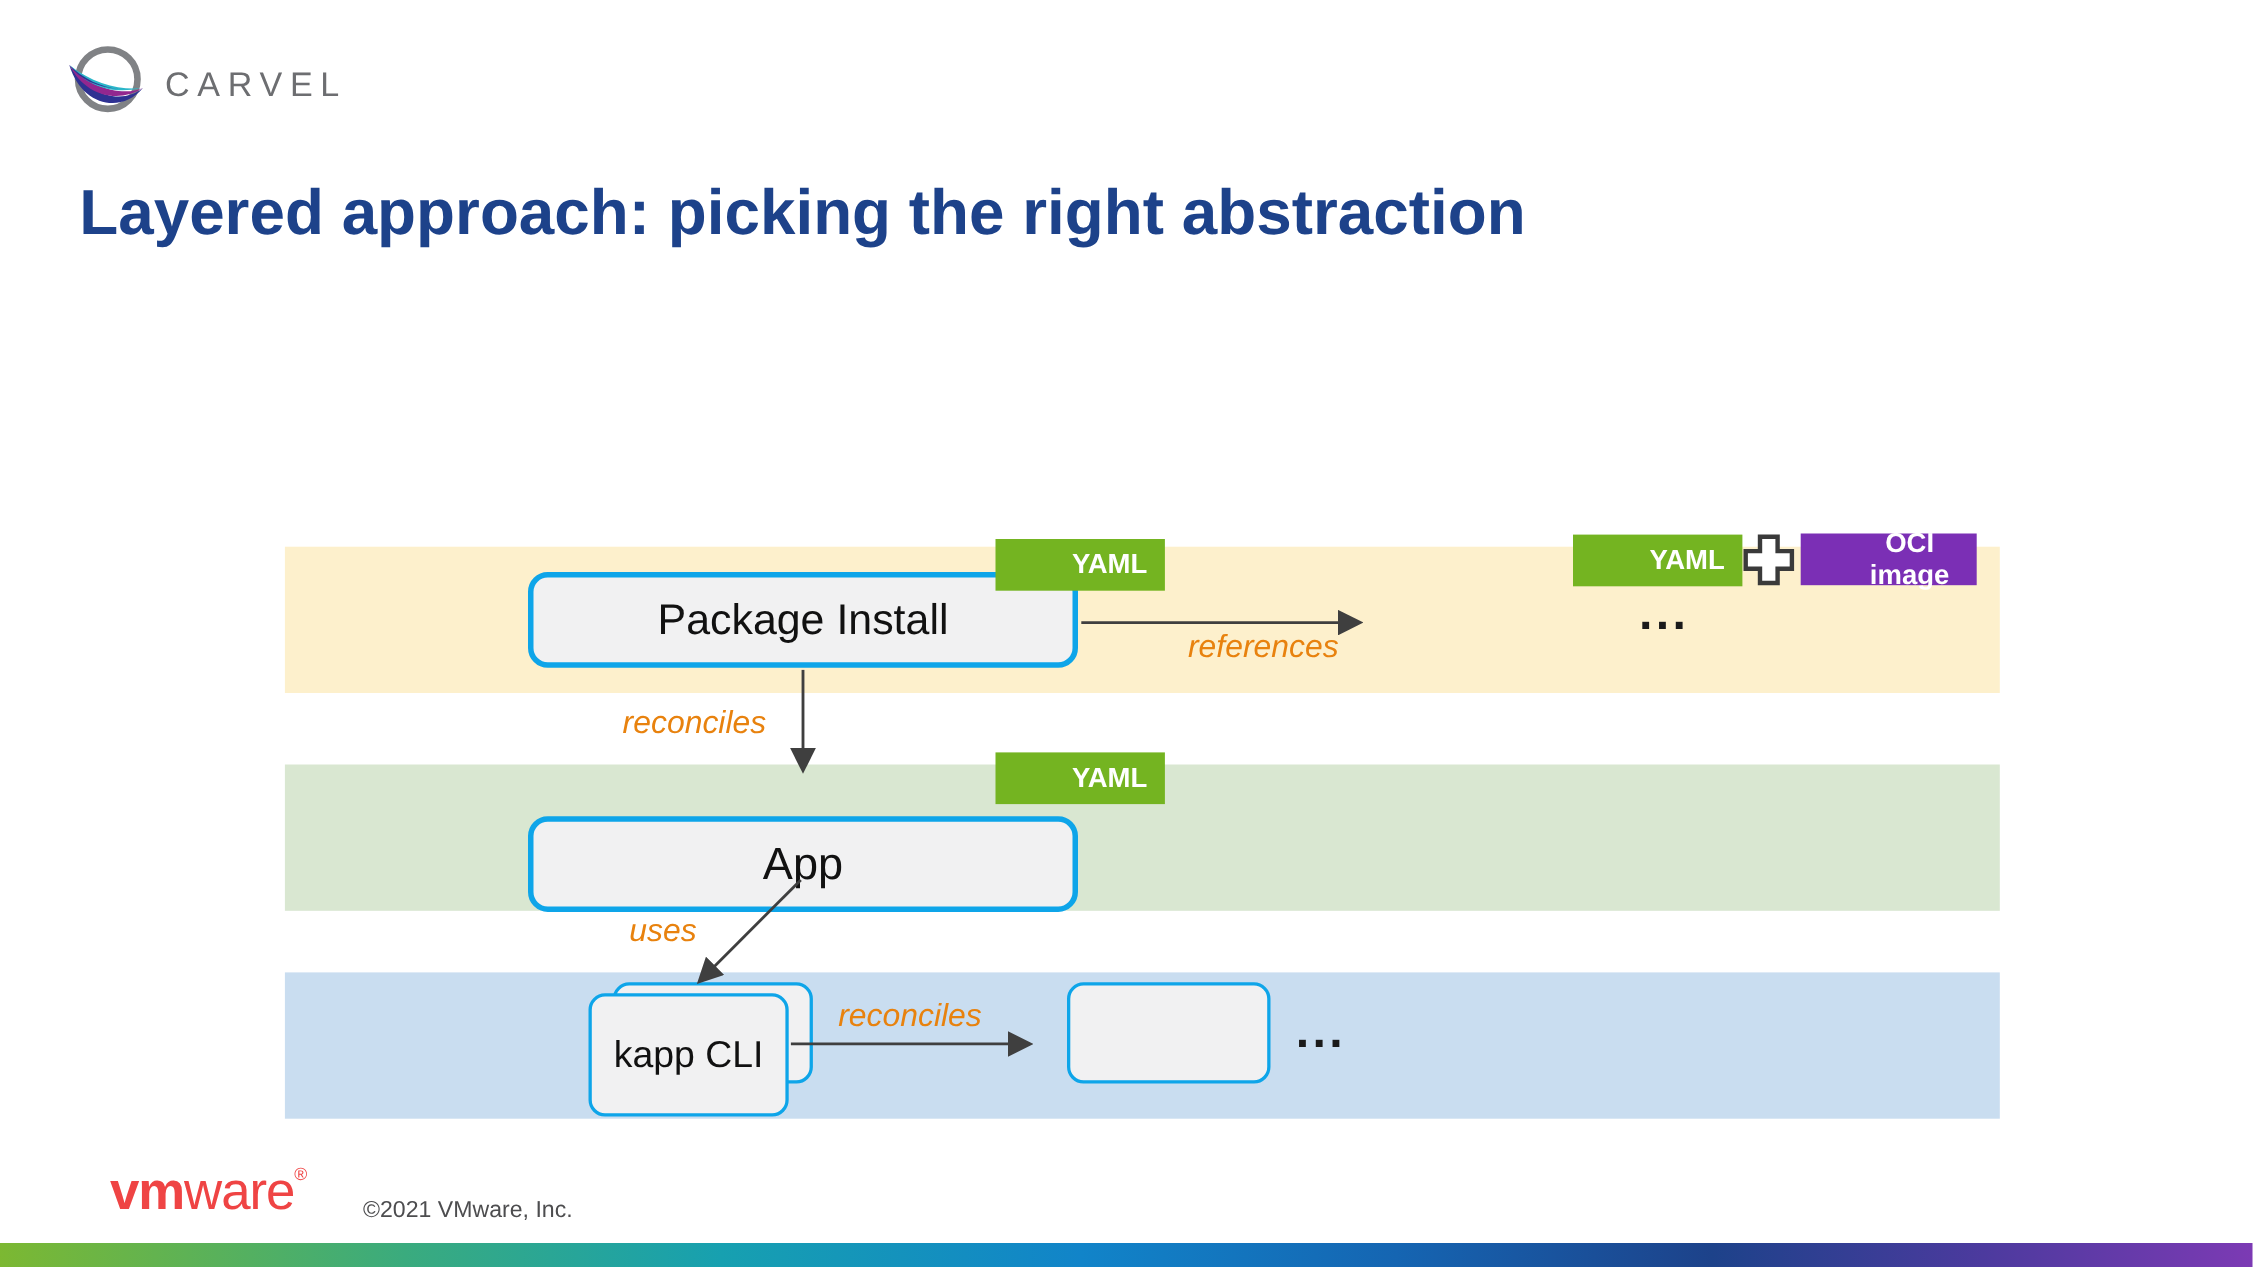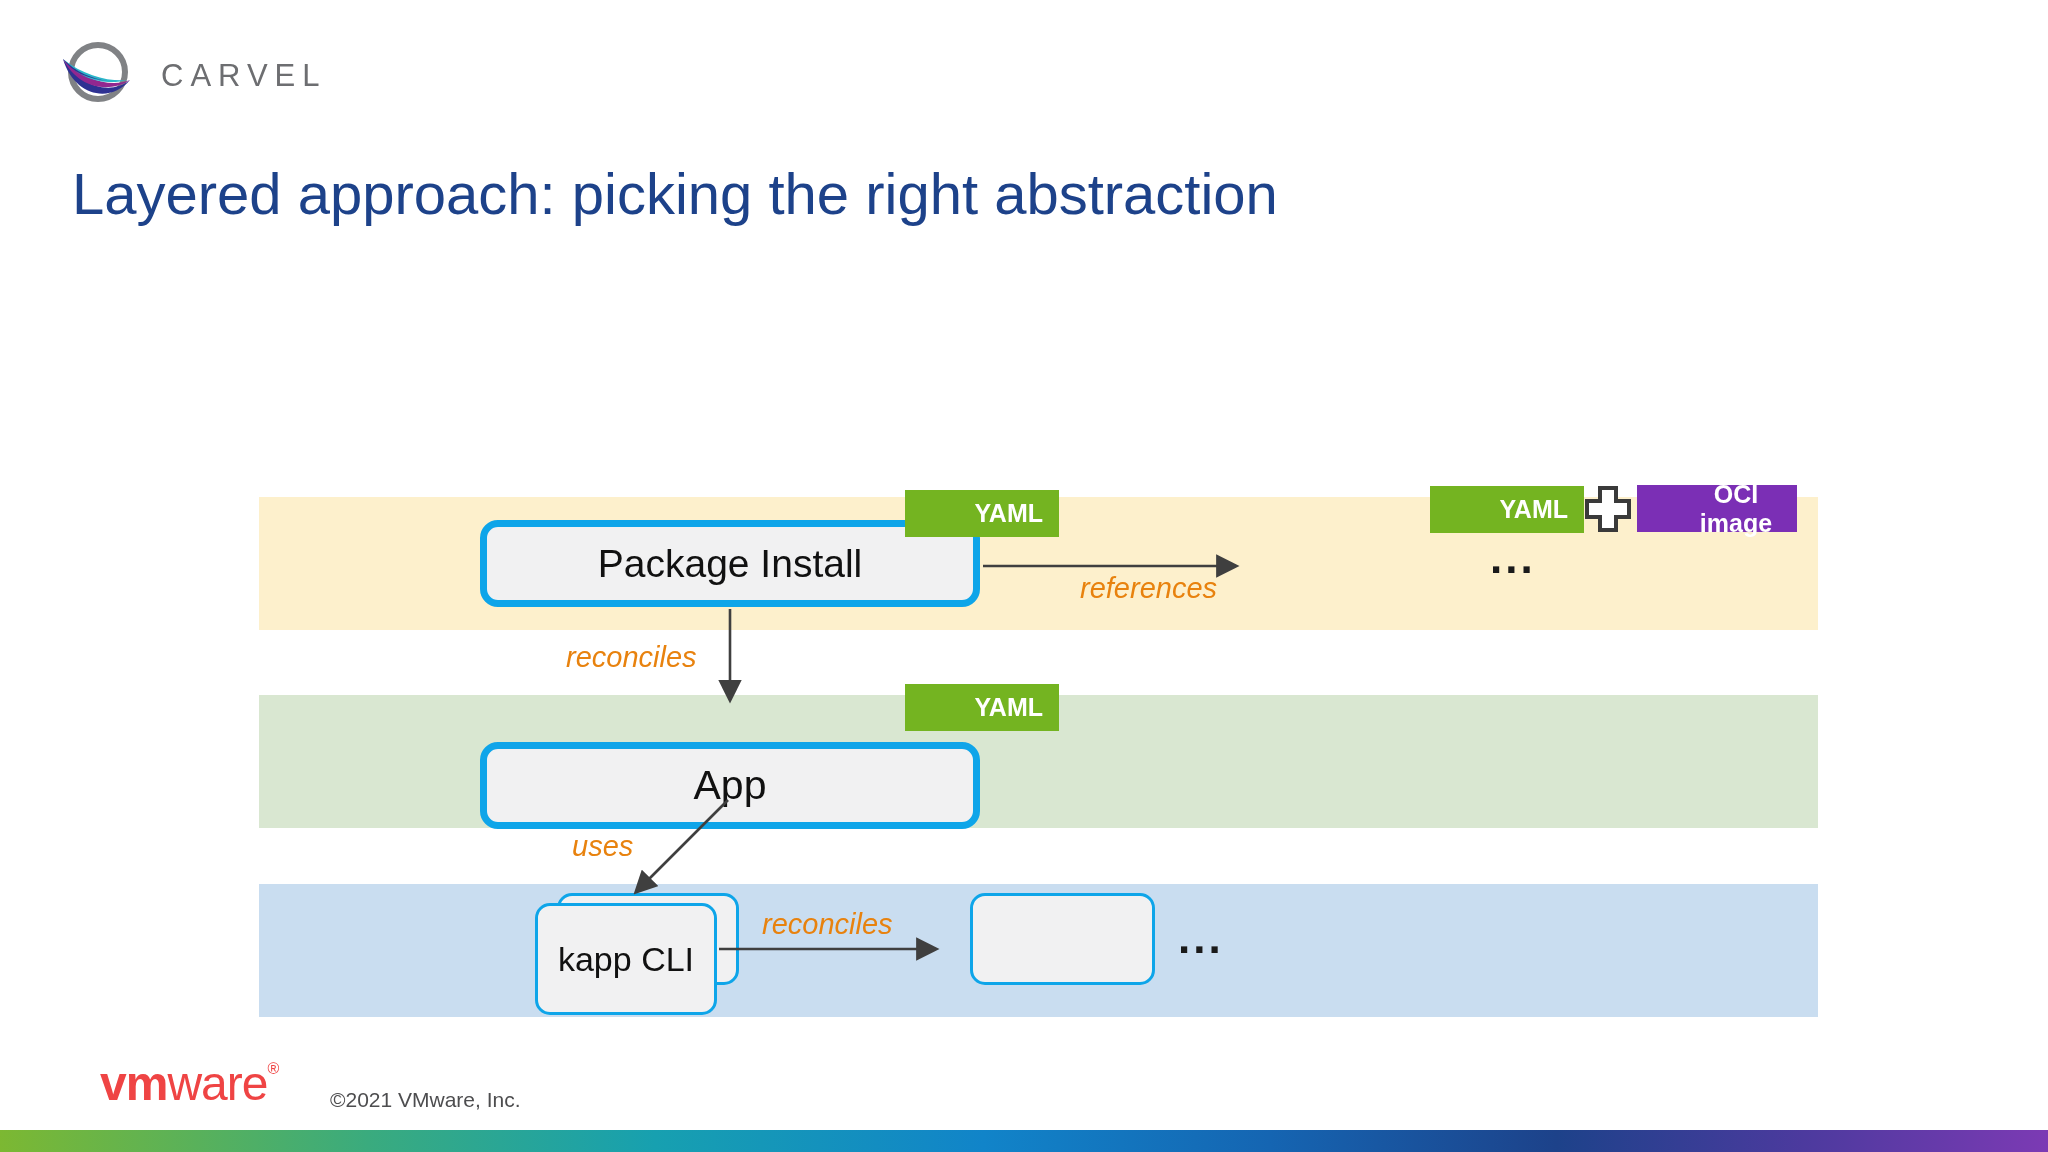--- a/index.html
+++ b/index.html
@@ -8,43 +8,43 @@
 
   .slide {
     position:relative;
     width:2048px; height:1152px;
     background:#ffffff;
     overflow:hidden;
   }
 
   
   .header { position:absolute; left:0; top:0; width:100%; height:110px; background:#ffffff; }
-  .brand { position:absolute; left:58px; top:38px; display:flex; align-items:center; gap:27px; }
+  .brand { position:absolute; left:58px; top:38px; display:flex; align-items:center; gap:16px; }
   .brand-text {
     font-size:31px; letter-spacing:7px; color:#6d6e71; font-weight:400;
   }
 
   .page-title {
     position:absolute; left:72px; top:160px;
-    font-size:58px; font-weight:400;
+    font-size:58px; font-weight:700;
     color:var(--title,#1d428a);
     letter-spacing:0px;
   }
 
   
   .band { position:absolute; left:259px; width:1559px; height:133px; }
   .band-packaging { top:497px;  background:var(--band-yellow,#fdf0cc); }
   .band-app       { top:695px;  background:var(--band-green,#d9e7d1); }
   .band-deploy    { top:884px;  background:var(--band-blue,#c9ddf0); }
 
   
   .node {
     position:absolute;
     background:#f1f1f2;
-    border:7px solid #0ea5e9;
+    border:5px solid #0ea5e9;
     border-radius:18px;
     display:flex; align-items:center; justify-content:center;
     color:#111111;
   }
   .node-package-install { left:480px;  top:520px; width:500px; height:87px; font-size:39px; }
   .node-package         { left:1250px; top:522px; width:216px; height:85px; font-size:39px; }
   .node-app             { left:480px;  top:712px; width:500px; height:87px; font-size:41px;margin-top:30px; }
 
   .node-small { border-radius:15px; border-width:3px; }
   .node-kapp-back  { left:557px; top:893px; width:182px; height:92px; }

